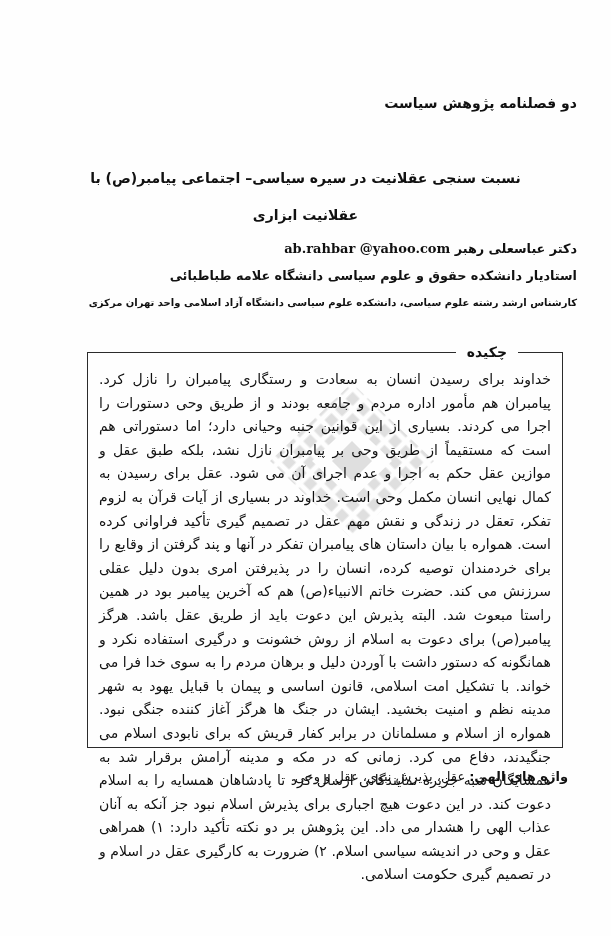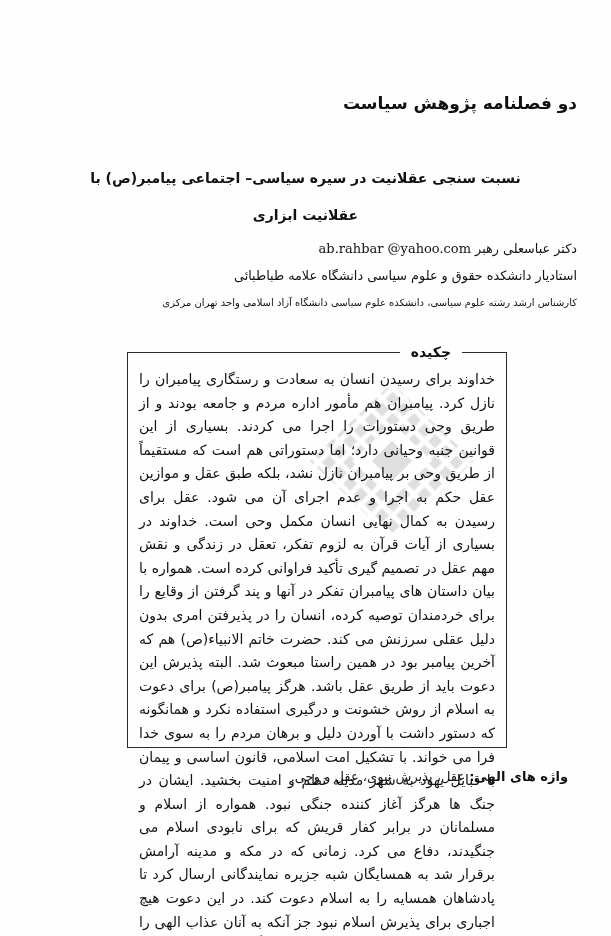--- a/index.html
+++ b/index.html
@@ -9,40 +9,39 @@
     margin:0 auto;
     background:#fefefe;
     font-family:"DejaVu Sans",sans-serif;
     color:#111;
     overflow:hidden;
     direction:rtl;
   }
   
   .journal-header{
     position:absolute;top:90px;right:34px;
-    text-align:right;font-weight:bold;font-size:17px;line-height:26px;
+    text-align:right;font-weight:bold;font-size:14px;line-height:26px;
   }
   
   .article-title{
     position:absolute;top:160px;left:30px;right:30px;
     text-align:center;font-weight:bold;font-size:14px;line-height:37px;
   }
   
   .authors{
     position:absolute;top:235px;right:34px;left:20px;
-    text-align:right;font-weight:normal;font-size:12.8px;line-height:27px;
+    text-align:right;font-weight:bold;font-size:12.8px;line-height:27px;
   }
   .authors .email{direction:ltr;unicode-bidi:embed;font-family:"DejaVu Serif",serif;font-size:13px;margin-left:2px;}
   .authors .affil2{font-size:10px;}
   
   .abstract-box{
-    position:absolute;left:87px;top:352px;width:380px;height:396px;
+    position:absolute;left:87px;top:352px;width:476px;height:396px;
     border:1.4px solid #2b2b2b;
     box-sizing:border-box;
-    margin-left:40px;
   }
   .abstract-label{
     position:absolute;top:-12px;right:44px;
     background:#fefefe;padding:0 11px;
     font-weight:bold;font-size:14px;line-height:22px;
   }
   .abstract-text{
     position:relative;z-index:1;
     margin:15px 11px 0 11px;
     font-size:14px;line-height:23.6px;

